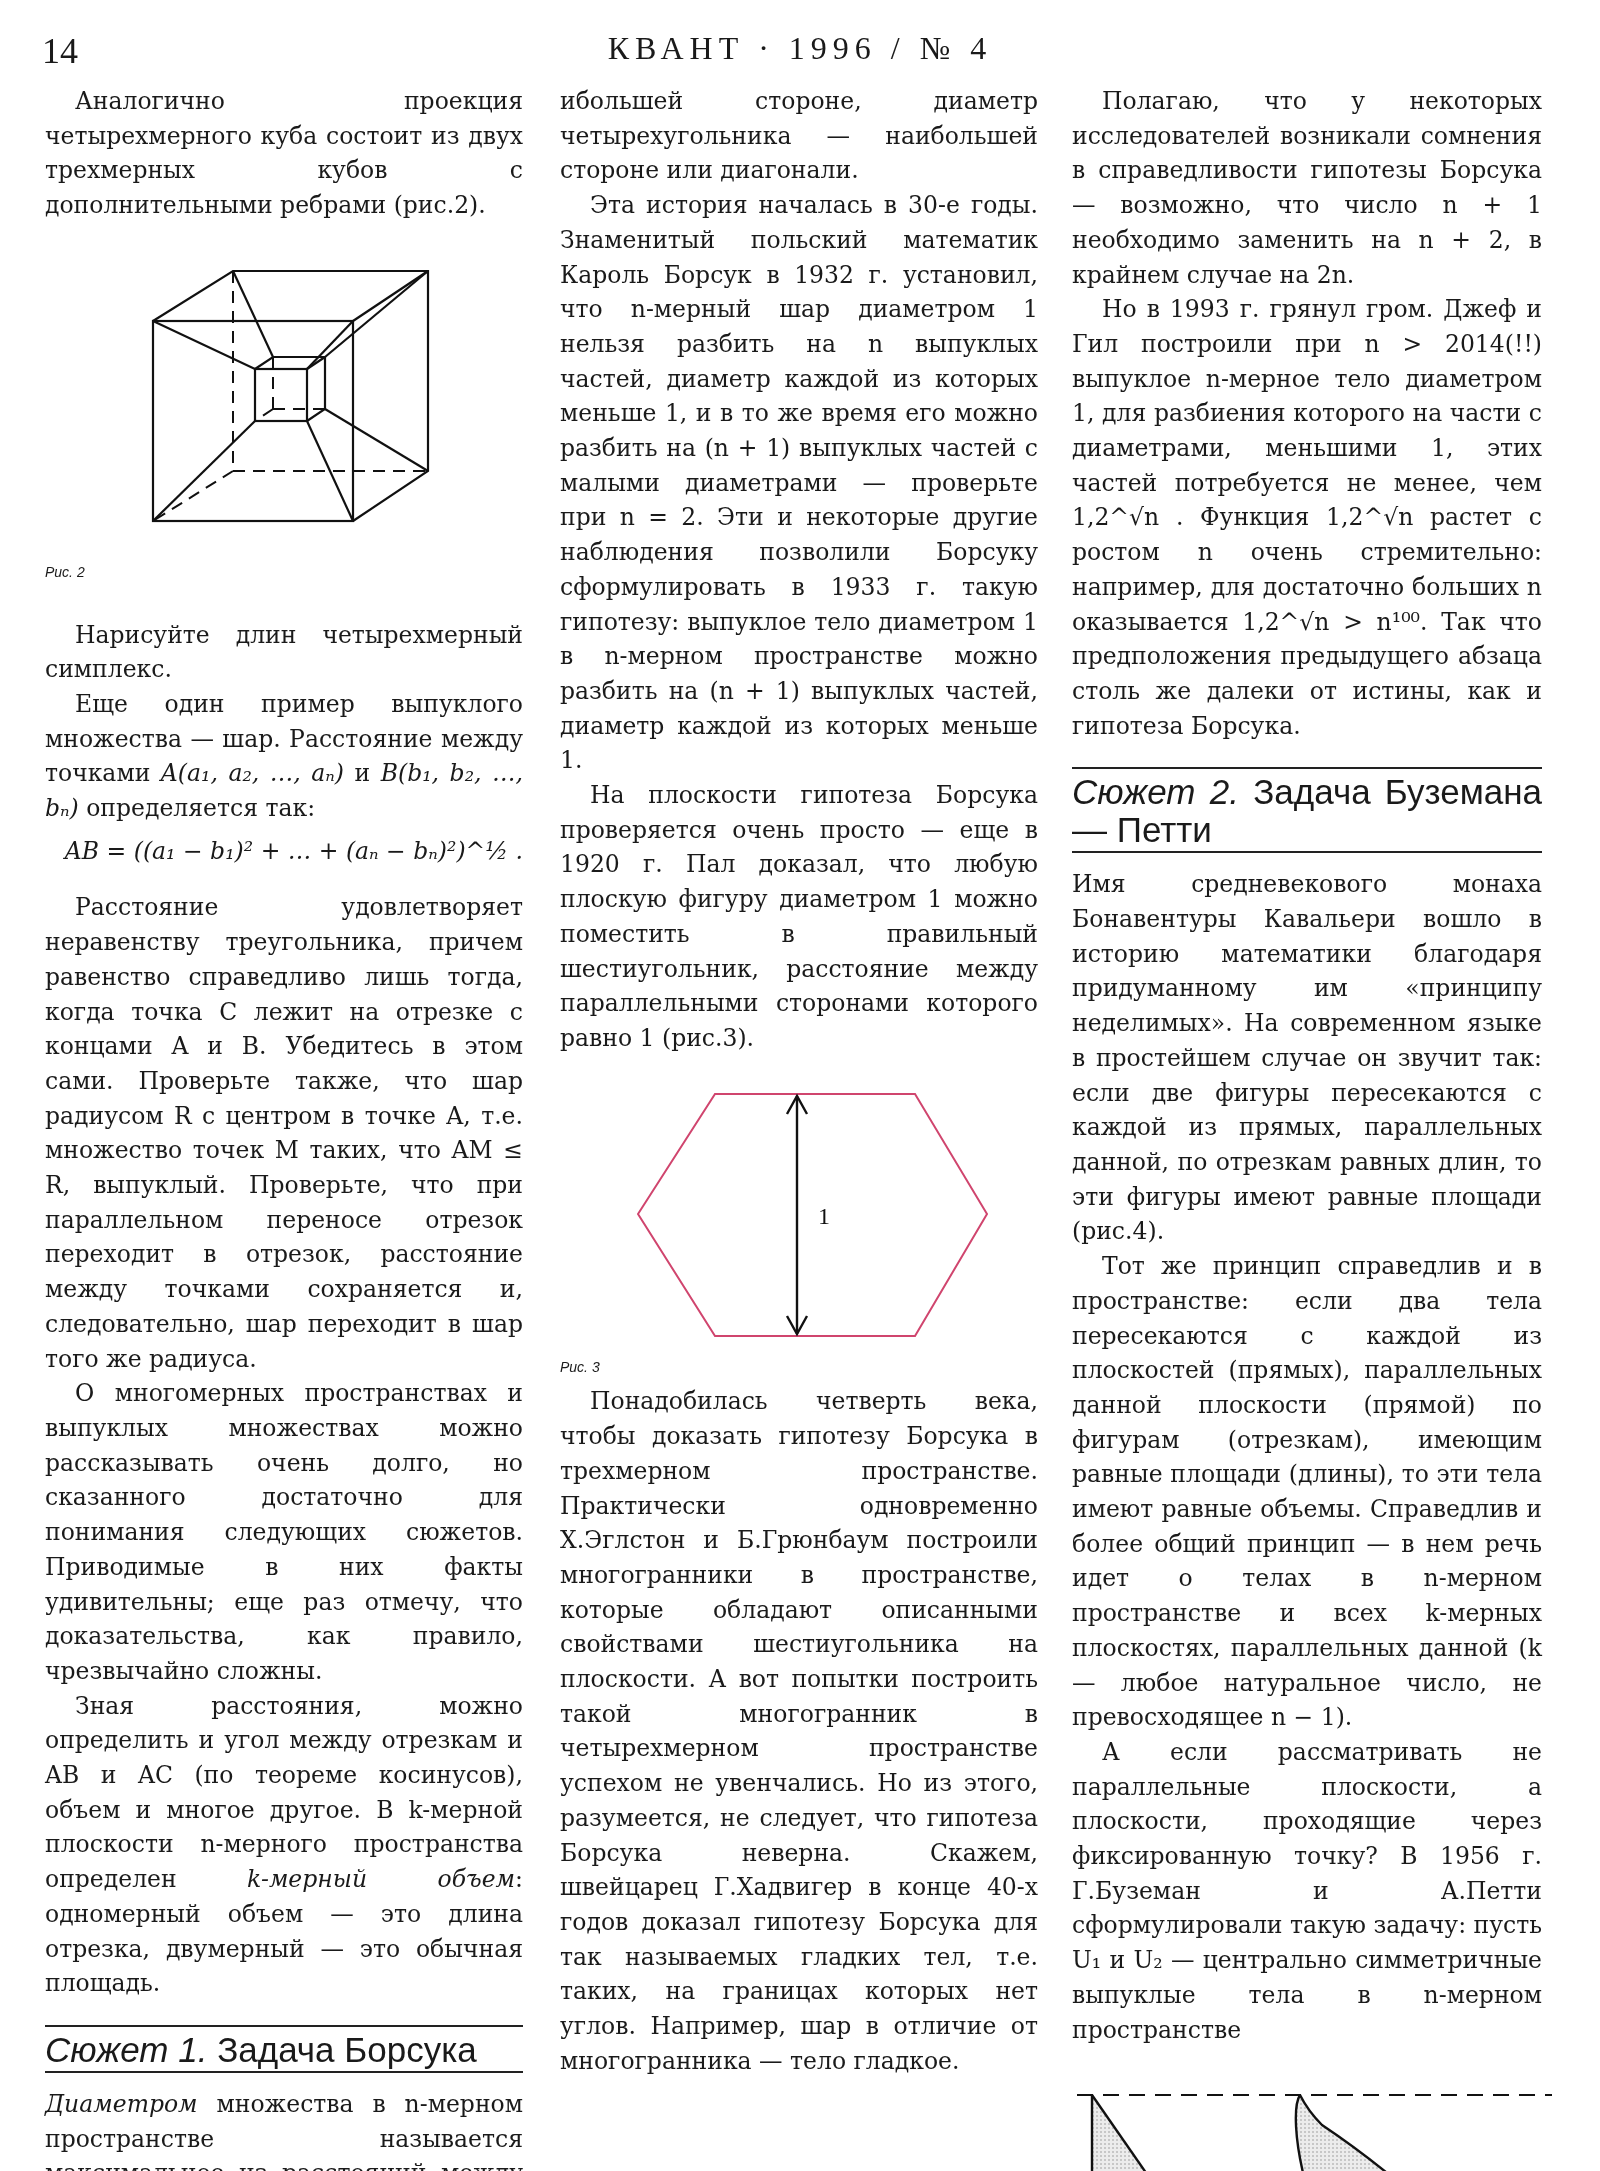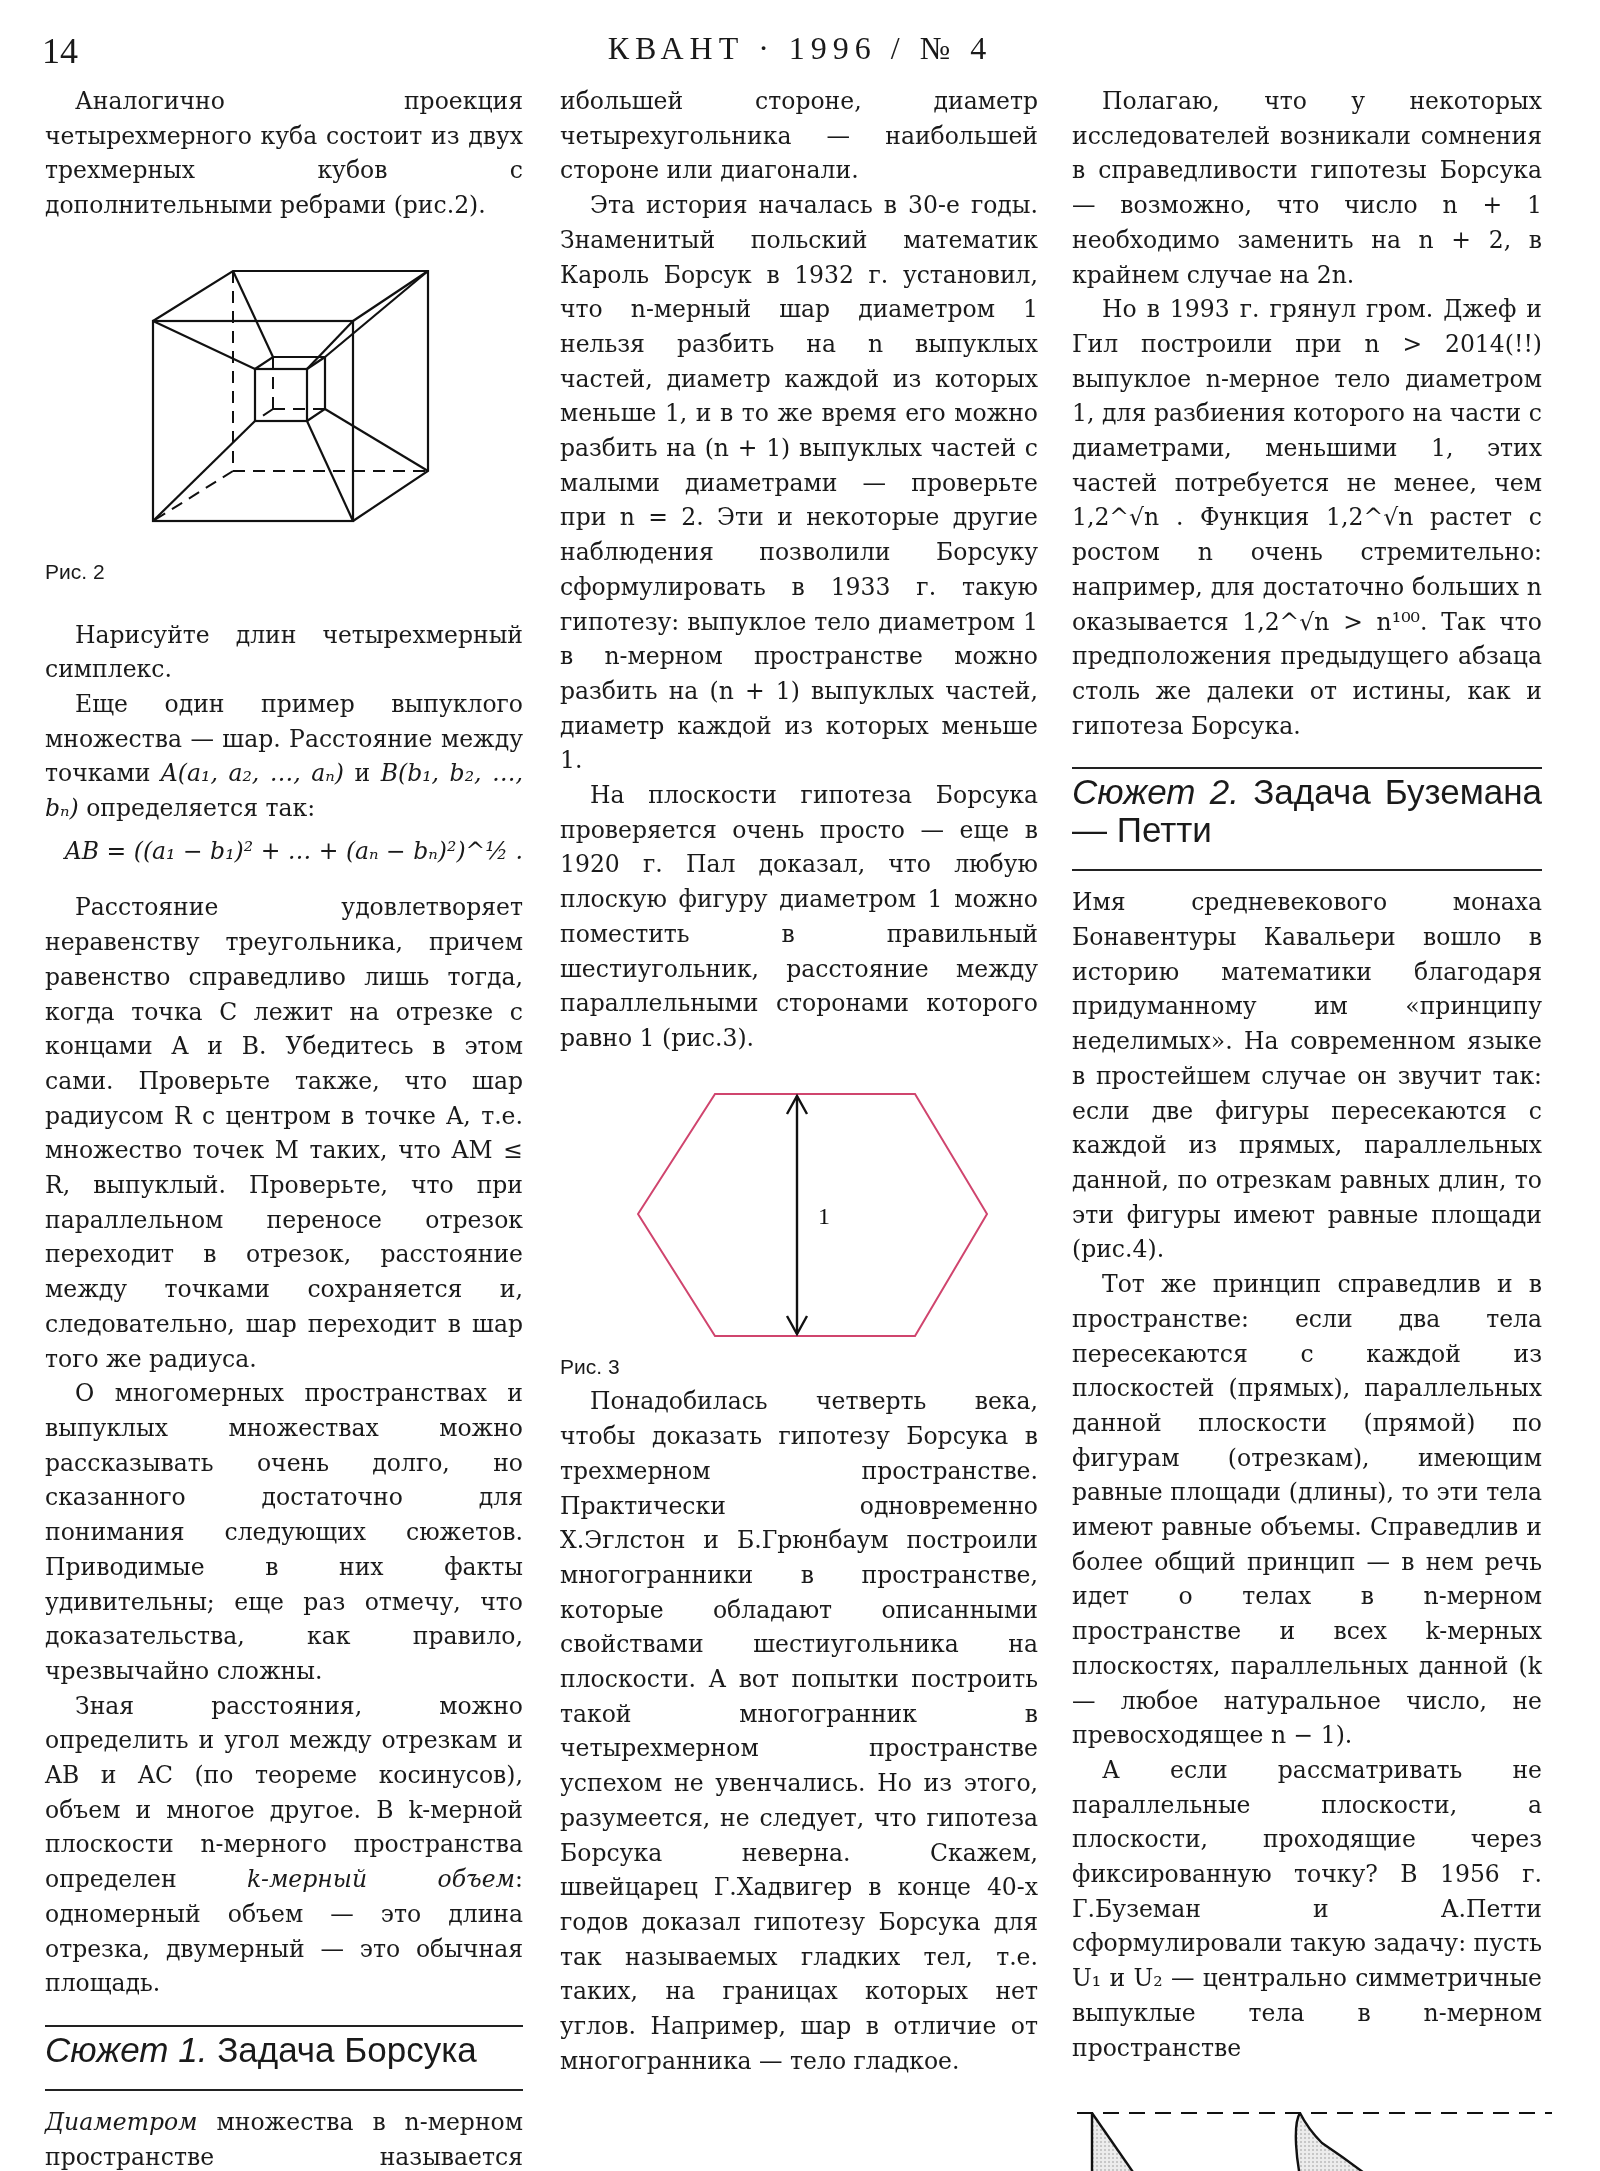--- a/index.html
+++ b/index.html
@@ -10,23 +10,23 @@
                   font-size: 32px; letter-spacing: 6px; font-family: "Liberation Serif", serif; }
   .col { position: absolute; top: 84px; font-size: 23.5px; line-height: 34.7px; text-align: justify; hyphens: manual; }
   .col-1 { left: 45px; width: 478px; }
   .col-2 { left: 560px; width: 478px; }
   .col-3 { left: 1072px; width: 470px; }
   .col p { margin: 0; text-indent: 30px; }
   .col p.noindent { text-indent: 0; }
   i.m, .m { font-style: italic; }
   .em { font-style: italic; }
   .fig { position: relative; margin: 0; }
-  .fig-caption { font-family: "Liberation Sans", sans-serif; font-size: 21px; margin: 6px 0 0 0; }
+  .fig-caption { font-family: "Liberation Sans", sans-serif; font-style: italic; font-size: 14px; margin: 6px 0 0 0; }
   .section-head { border-top: 2px solid #222; border-bottom: 2px solid #222; margin: 24px 0 14px 0;
-                  padding: 4px 0 20px 0; font-family: "Liberation Sans", sans-serif; font-size: 35px; line-height: 38px; }
+                  padding: 4px 0 2px 0; font-family: "Liberation Sans", sans-serif; font-size: 35px; line-height: 38px; }
   .section-head .num { font-style: italic; }
   .formula { text-align: right; margin: 8px 0 22px 0; font-style: italic; }
   svg { display: block; }
 </style>
 </head>
 <body>
 
 <div class="page-num">14</div>
 <div class="running-head">КВАНТ · 1996 / № 4</div>
 

